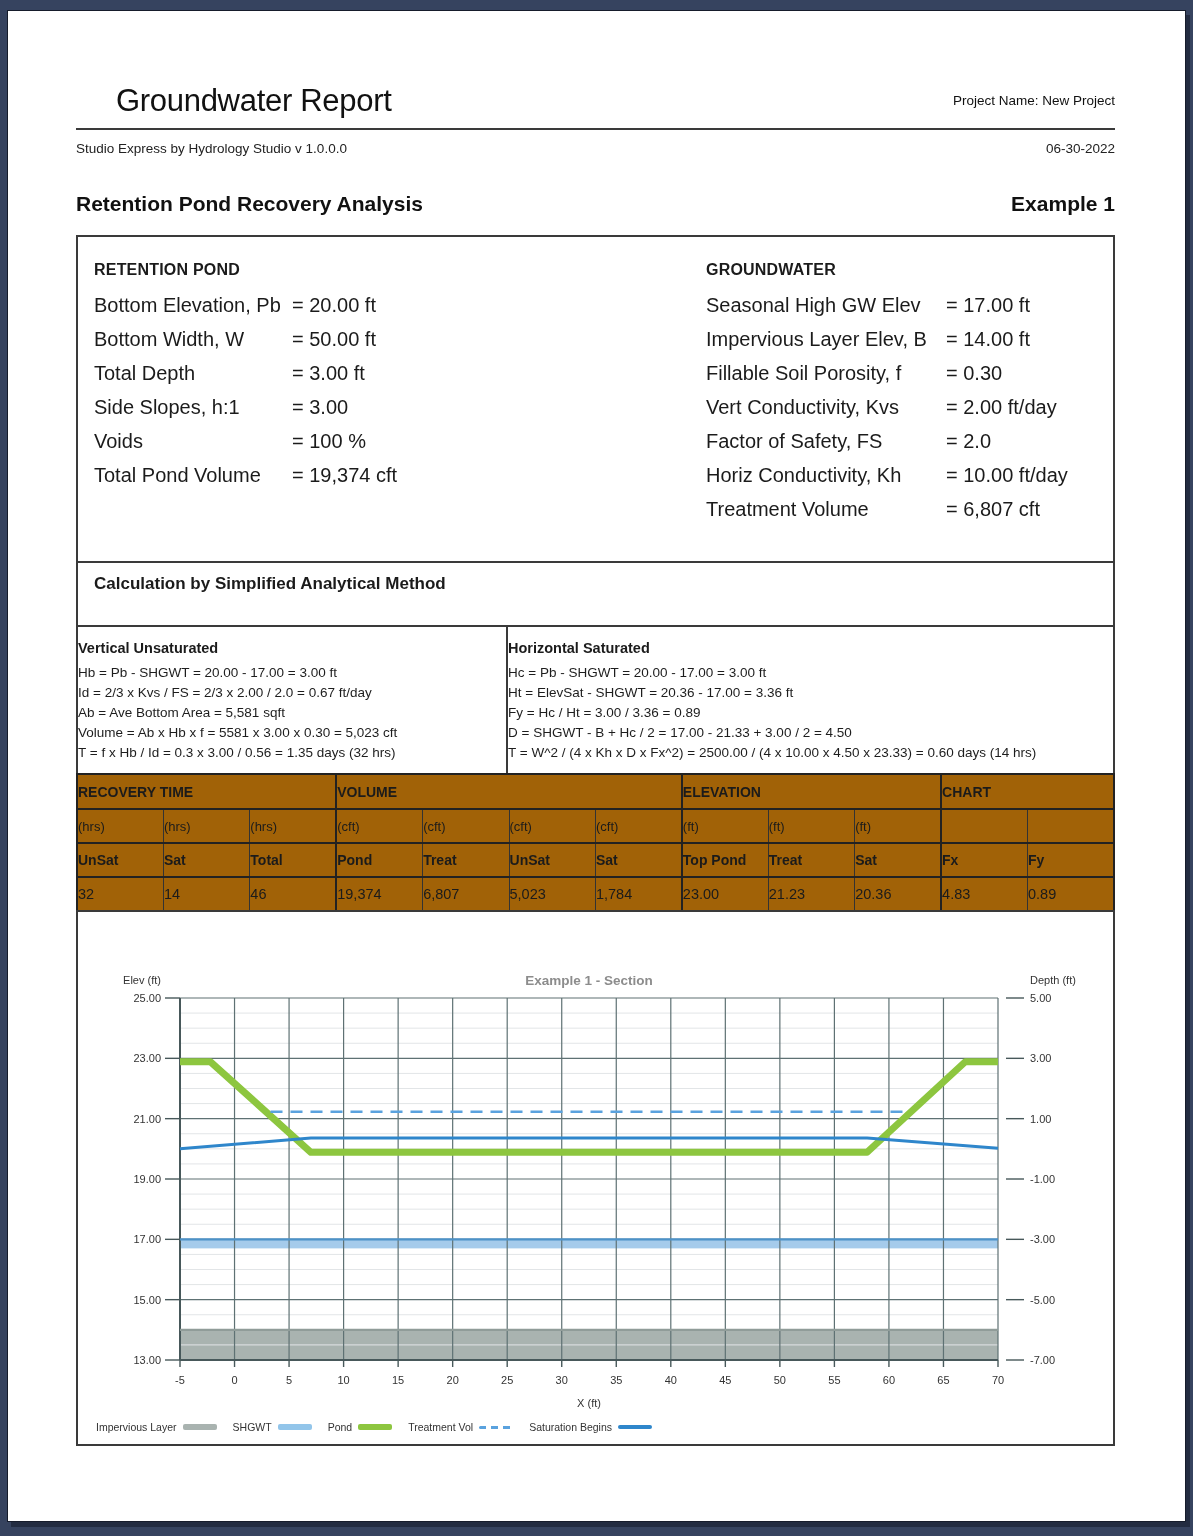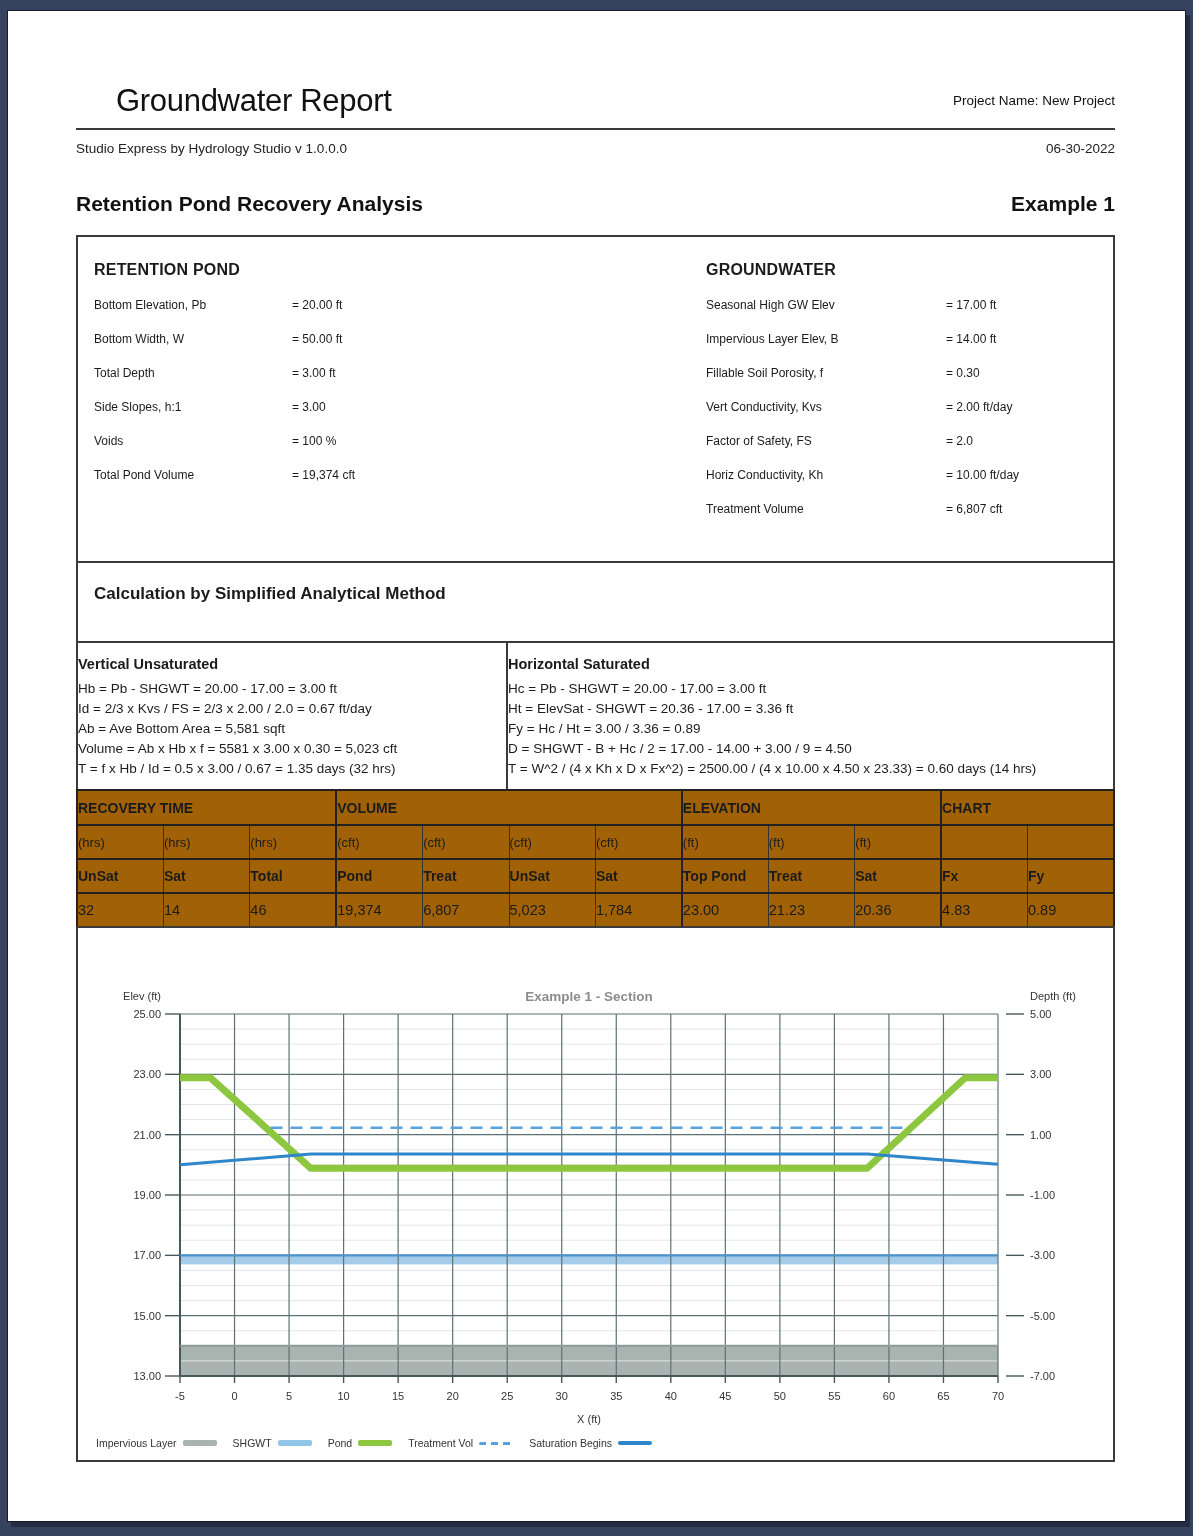--- a/index.html
+++ b/index.html
@@ -27,27 +27,27 @@
   .sub-row { display:flex; justify-content:space-between; margin-top:11px; font-size:13.5px; color:#222; }
   .report-row { display:flex; justify-content:space-between; margin-top:36px; }
   .report-title, .example-label { font-size:21px; font-weight:bold; color:#111; }
 
   
   .box { border:2px solid #3a3a3a; background:#fff; }
   .params-box { margin-top:19px; height:328px; display:flex; padding:24px 16px 0 16px; }
   .params-col-left  { width:612px; }
   .params-col-right { flex:1; }
   .params-heading { font-size:16px; font-weight:bold; margin-bottom:17px; letter-spacing:.2px; }
-  .param-row { display:flex; margin-bottom:16px; font-size:12px; line-height:18px; }
+  .param-row { display:flex; margin-bottom:16px; font-size:20px; line-height:18px; }
   .params-col-left  .param-label { width:198px; }
   .params-col-right .param-label { width:240px; }
   .param-value { white-space:pre; }
 
   
-  .calc-header-box { margin-top:-2px; height:82px; padding:21px 16px; }
+  .calc-header-box { margin-top:-2px; height:66px; padding:11px 16px; }
   .calc-heading { font-size:17px; font-weight:bold; }
   .calc-body-box { margin-top:-2px; height:150px; display:flex; }
   .calc-col { padding:13px 0; }
   .calc-col-left { width:430px; border-right:2px solid #3a3a3a; }
   .calc-col-right { flex:1;border-radius:14px; }
   .calc-col-heading { font-size:14.5px; font-weight:bold; margin-bottom:7px; }
   .calc-line { font-size:13.5px; line-height:20px; color:#1d1d1d; white-space:pre; }
 
   
   table.results { width:100%; margin-top:-2px; border-collapse:collapse; table-layout:fixed; }
@@ -160,28 +160,28 @@
       <div class="calc-heading">Calculation by Simplified Analytical Method</div>
     </div>
 
     <div class="box calc-body-box">
       <div class="calc-col calc-col-left">
         <div class="calc-col-heading">Vertical Unsaturated</div>
         <div class="calc-line">Hb = Pb - SHGWT = 20.00 - 17.00 = 3.00 ft</div>
         <div class="calc-line">Id = 2/3 x Kvs / FS = 2/3 x 2.00 / 2.0 = 0.67 ft/day</div>
         <div class="calc-line">Ab = Ave Bottom Area = 5,581 sqft</div>
         <div class="calc-line">Volume = Ab x Hb x f = 5581 x 3.00 x 0.30 = 5,023 cft</div>
-        <div class="calc-line">T = f x Hb / Id = 0.5 x 3.00 / 0.67 = 1.35 days (32 hrs)</div>
+        <div class="calc-line">T = f x Hb / Id = 0.3 x 3.00 / 0.56 = 1.35 days (32 hrs)</div>
       </div>
       <div class="calc-col calc-col-right">
         <div class="calc-col-heading">Horizontal Saturated</div>
         <div class="calc-line">Hc = Pb - SHGWT = 20.00 - 17.00 = 3.00 ft</div>
         <div class="calc-line">Ht = ElevSat - SHGWT = 20.36 - 17.00 = 3.36 ft</div>
         <div class="calc-line">Fy = Hc / Ht = 3.00 / 3.36 = 0.89</div>
-        <div class="calc-line">D = SHGWT - B + Hc / 2 = 17.00 - 14.00 + 3.00 / 9 = 4.50</div>
+        <div class="calc-line">D = SHGWT - B + Hc / 2 = 17.00 - 21.33 + 3.00 / 2 = 4.50</div>
         <div class="calc-line">T = W^2 / (4 x Kh x D x Fx^2) = 2500.00 / (4 x 10.00 x 4.50 x 23.33) = 0.60 days (14 hrs)</div>
       </div>
     </div>
 
     <table class="results">
       <tbody>
           <tr>
         <th class="grp gleft gright" colspan="3">RECOVERY TIME</th>
         <th class="grp gright" colspan="4">VOLUME</th>
         <th class="grp gright" colspan="3">ELEVATION</th>

